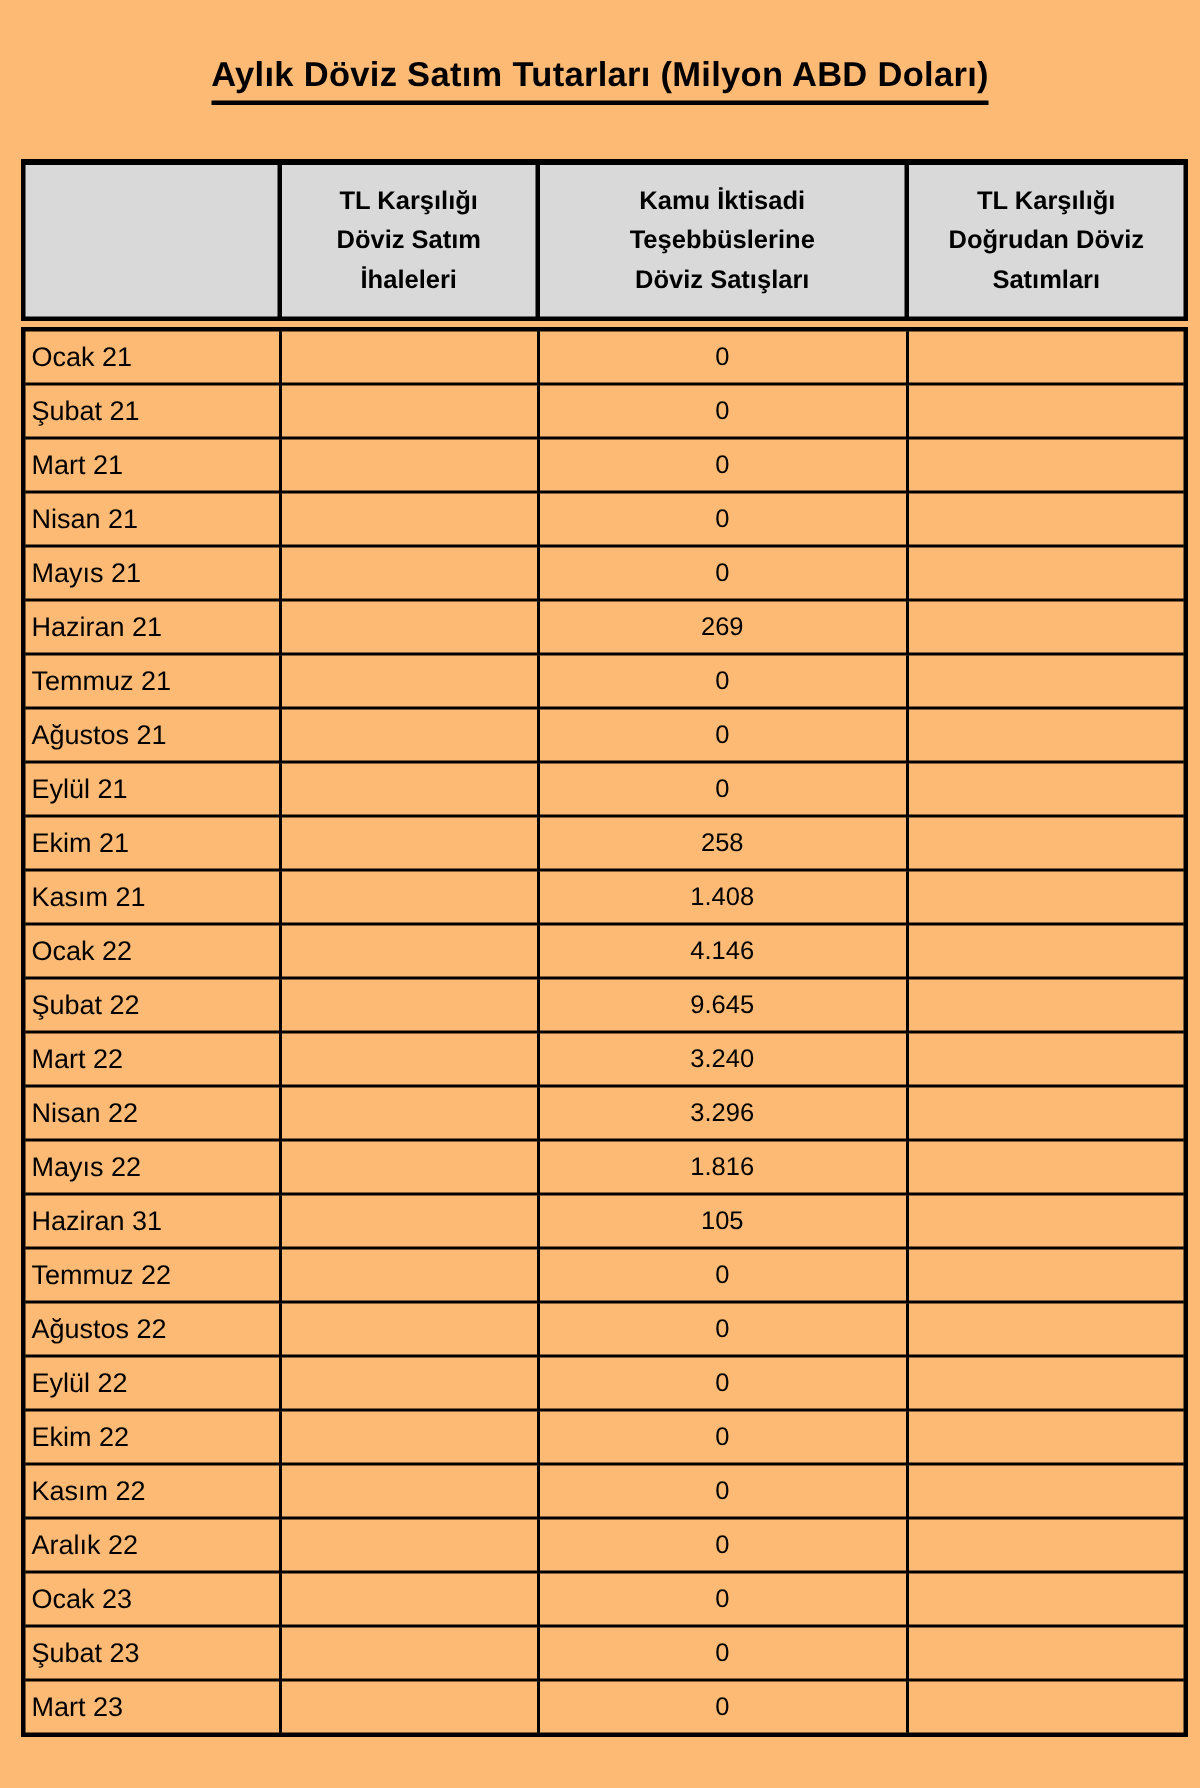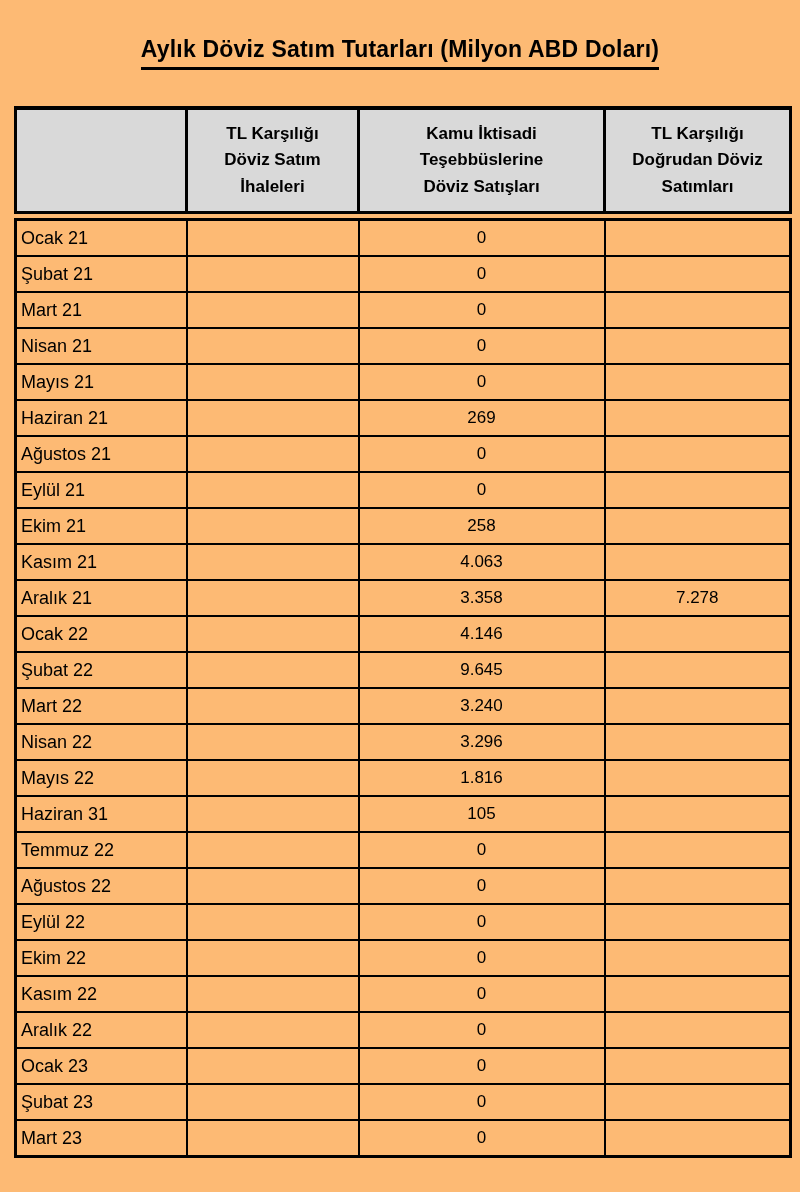--- a/index.html
+++ b/index.html
@@ -154,48 +154,48 @@
           <td class="c3">0</td>
           <td class="c4"></td>
         </tr>
         <tr>
           <td class="c1">Haziran 21</td>
           <td class="c2"></td>
           <td class="c3">269</td>
           <td class="c4"></td>
         </tr>
         <tr>
+          <td class="c1">Temmuz 21</td>
+          <td class="c2"></td>
+          <td class="c3">0</td>
+          <td class="c4"></td>
+        </tr>
+        <tr>
           <td class="c1">Ağustos 21</td>
           <td class="c2"></td>
           <td class="c3">0</td>
           <td class="c4"></td>
         </tr>
         <tr>
           <td class="c1">Eylül 21</td>
           <td class="c2"></td>
           <td class="c3">0</td>
           <td class="c4"></td>
         </tr>
         <tr>
           <td class="c1">Ekim 21</td>
           <td class="c2"></td>
           <td class="c3">258</td>
           <td class="c4"></td>
         </tr>
         <tr>
           <td class="c1">Kasım 21</td>
           <td class="c2"></td>
-          <td class="c3">4.063</td>
-          <td class="c4"></td>
-        </tr>
-        <tr>
-          <td class="c1">Aralık 21</td>
-          <td class="c2"></td>
-          <td class="c3">3.358</td>
-          <td class="c4">7.278</td>
+          <td class="c3">1.408</td>
+          <td class="c4"></td>
         </tr>
         <tr>
           <td class="c1">Ocak 22</td>
           <td class="c2"></td>
           <td class="c3">4.146</td>
           <td class="c4"></td>
         </tr>
         <tr>
           <td class="c1">Şubat 22</td>
           <td class="c2"></td>

